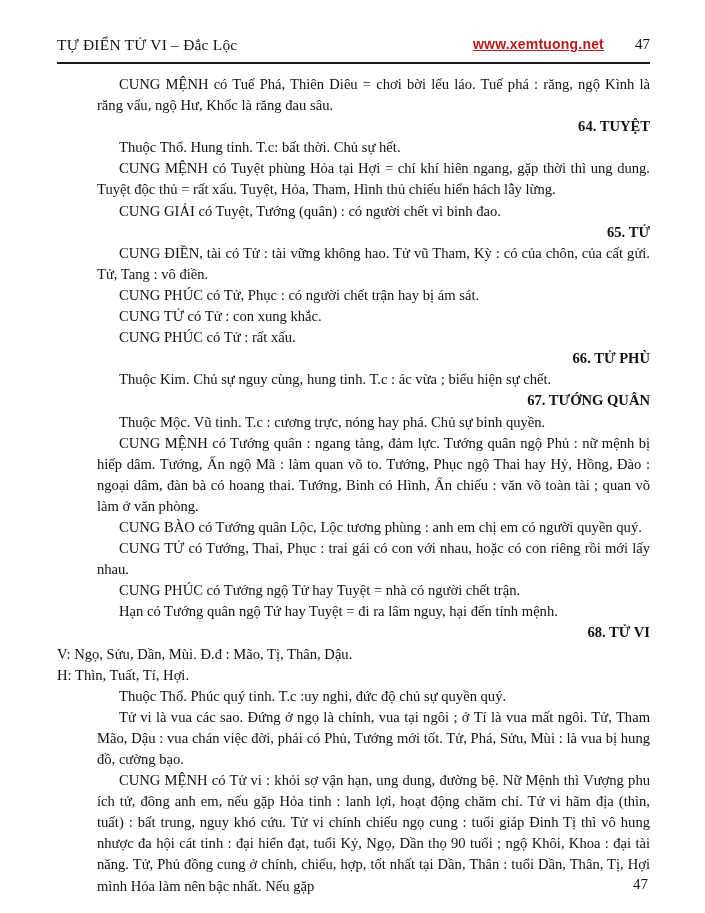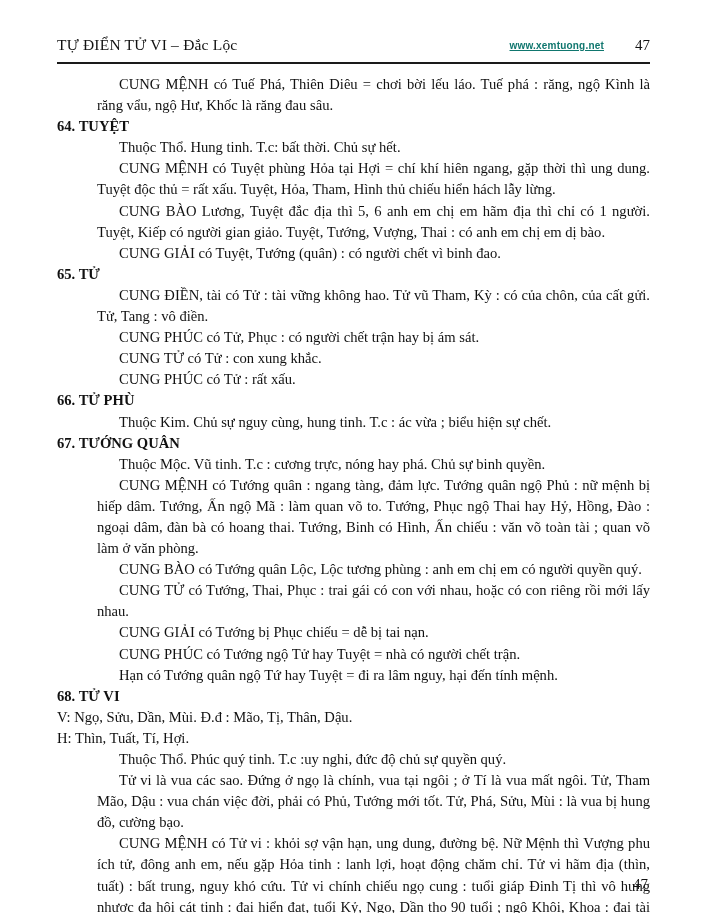--- a/index.html
+++ b/index.html
@@ -9,33 +9,33 @@
     height: 913px;
     margin: 0 auto;
     background: #ffffff;
     box-sizing: border-box;
     padding: 36px 55px 0 57px;
     font-family: "Liberation Serif", serif;
     color: #111111;
   }
   .hdr {
     display: flex;
-    align-items: center;
+    align-items: flex-start;
   }
   .hdr-title {
     font-size: 15.5px;
     letter-spacing: 0.2px;
     white-space: nowrap;
   }
   .hdr-link {
     margin-left: auto;
     font-family: "Liberation Sans", sans-serif;
     font-weight: bold;
-    font-size: 10px;
-    color: #0f766e;
+    font-size: 14px;
+    color: #b91c1c;
     text-decoration: underline;
     letter-spacing: 0.2px;
     cursor: pointer;
   }
   .hdr-page {
     width: 46px;
     text-align: right;
     font-size: 15px;
     white-space: nowrap;
   }
@@ -45,21 +45,21 @@
     margin: 8px 0 0 0;
   }
   .bodytext {
     margin-top: 10px;
     font-size: 14.6px;
     line-height: 21.1px;
     text-align: justify;
   }
   .para { text-indent: 22px; margin-left: 40px; }
   .heading {
-    text-align: left;
+    text-align: right;
     text-indent: 0;
     font-weight: bold;
   }
   .center {
     text-align: left;
     text-indent: 0;
   }
   .footer-page {
     position: absolute;
     right: 57px;
@@ -78,35 +78,33 @@
     <span class="hdr-page">47</span>
   </div>
 
   <hr class="rule">
 
   <div class="bodytext">
     <div class="para">CUNG MỆNH có Tuế Phá, Thiên Diêu = chơi bời lếu láo. Tuế phá : răng, ngộ Kình là răng vẩu, ngộ Hư, Khốc là răng đau sâu.</div>
     <div class="heading">64. TUYỆT</div>
     <div class="para">Thuộc Thổ. Hung tinh. T.c: bất thời. Chủ sự hết.</div>
     <div class="para">CUNG MỆNH có Tuyệt phùng Hỏa tại Hợi = chí khí hiên ngang, gặp thời thì ung dung. Tuyệt độc thủ = rất xấu. Tuyệt, Hỏa, Tham, Hình thủ chiếu hiển hách lẫy lừng.</div>
-    <div class="para">CUNG BÀO Lương, Tuyệt đắc địa thì 5, 6 anh em chị em hãm địa thì chỉ có 1 người. Tuyệt, Kiếp có người gian giảo. Tuyệt, Tướng, Vượng, Thai : có anh em chị em dị bào.</div>
     <div class="para">CUNG GIẢI có Tuyệt, Tướng (quân) : có người chết vì binh đao.</div>
     <div class="heading">65. TỬ</div>
     <div class="para">CUNG ĐIỀN, tài có Tử : tài vững không hao. Tử vũ Tham, Kỳ : có của chôn, của cất gửi. Tử, Tang : vô điền.</div>
     <div class="para">CUNG PHÚC có Tử, Phục : có người chết trận hay bị ám sát.</div>
     <div class="para">CUNG TỬ có Tử : con xung khắc.</div>
     <div class="para">CUNG PHÚC có Tử : rất xấu.</div>
     <div class="heading">66. TỬ PHÙ</div>
     <div class="para">Thuộc Kim. Chủ sự nguy cùng, hung tinh. T.c : ác vừa ; biểu hiện sự chết.</div>
     <div class="heading">67. TƯỚNG QUÂN</div>
     <div class="para">Thuộc Mộc. Vũ tinh. T.c : cương trực, nóng hay phá. Chủ sự binh quyền.</div>
     <div class="para">CUNG MỆNH có Tướng quân : ngang tàng, đảm lực. Tướng quân ngộ Phủ : nữ mệnh bị hiếp dâm. Tướng, Ấn ngộ Mã : làm quan võ to. Tướng, Phục ngộ Thai hay Hỷ, Hồng, Đào : ngoại dâm, đàn bà có hoang thai. Tướng, Binh có Hình, Ấn chiếu : văn võ toàn tài ; quan võ làm ở văn phòng.</div>
     <div class="para">CUNG BÀO có Tướng quân Lộc, Lộc tương phùng : anh em chị em có người quyền quý.</div>
     <div class="para">CUNG TỬ có Tướng, Thai, Phục : trai gái có con với nhau, hoặc có con riêng rồi mới lấy nhau.</div>
-    <div class="para">CUNG GIẢI có Tướng bị Phục chiếu = dễ bị tai nạn.</div>
     <div class="para">CUNG PHÚC có Tướng ngộ Tử hay Tuyệt = nhà có người chết trận.</div>
     <div class="para">Hạn có Tướng quân ngộ Tứ hay Tuyệt = đi ra lâm nguy, hại đến tính mệnh.</div>
     <div class="heading">68. TỬ VI</div>
     <div class="center">V: Ngọ, Sửu, Dần, Mùi. Đ.đ : Mão, Tị, Thân, Dậu.</div>
     <div class="center">H: Thìn, Tuất, Tí, Hợi.</div>
     <div class="para">Thuộc Thổ. Phúc quý tinh. T.c :uy nghi, đức độ chủ sự quyền quý.</div>
     <div class="para">Tử vi là vua các sao. Đứng ở ngọ là chính, vua tại ngôi ; ở Tí là vua mất ngôi. Tử, Tham Mão, Dậu : vua chán việc đời, phải có Phủ, Tướng mới tốt. Tử, Phá, Sửu, Mùi : là vua bị hung đồ, cường bạo.</div>
     <div class="para">CUNG MỆNH có Tử vi : khỏi sợ vận hạn, ung dung, đường bệ. Nữ Mệnh thì Vượng phu ích tử, đông anh em, nếu gặp Hỏa tinh : lanh lợi, hoạt động chăm chỉ. Tử vi hãm địa (thìn, tuất)  : bất trung, nguy khó cứu. Tử vi chính chiếu ngọ cung : tuổi giáp Đinh Tị thì vô hung nhược đa hội cát tinh : đại hiển đạt, tuổi Kỷ, Ngọ, Dần thọ 90 tuổi ; ngộ Khôi, Khoa : đại tài năng. Tử, Phủ đồng cung ở chính, chiếu, hợp, tốt nhất tại Dần, Thân : tuổi Dần, Thân, Tị, Hợi mình Hỏa làm nên bậc nhất. Nếu gặp</div>
   </div>
 

